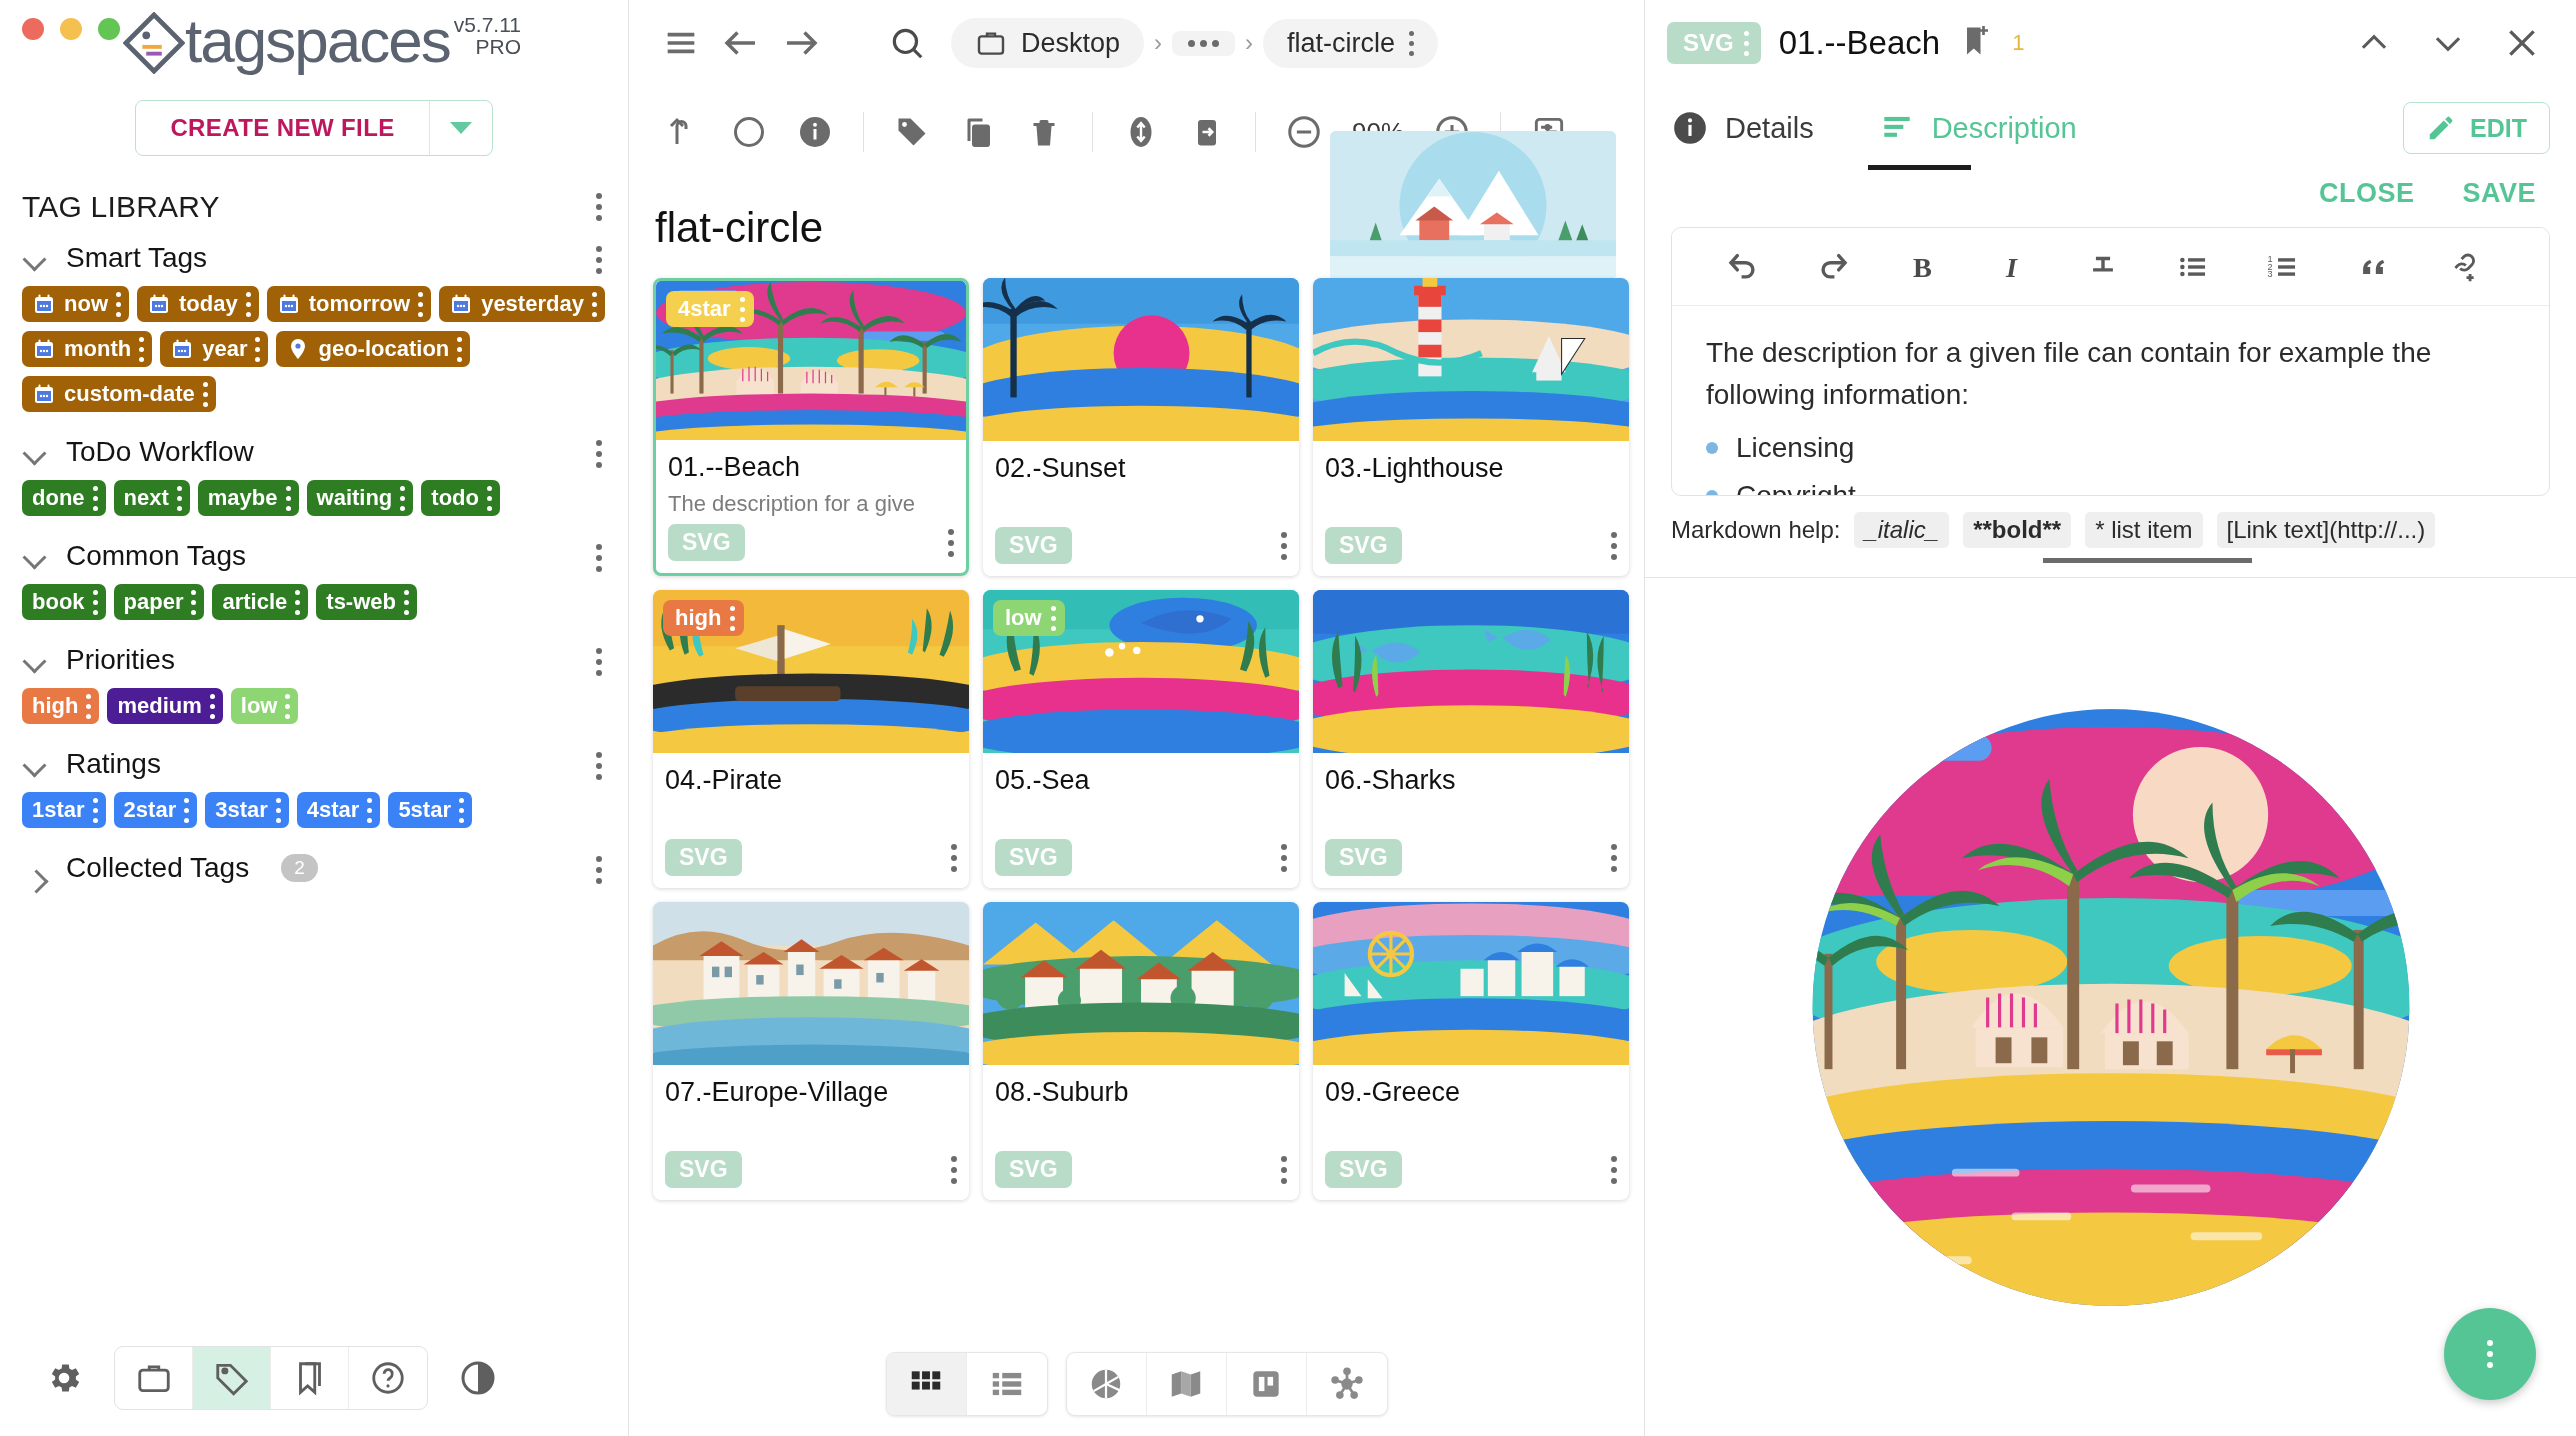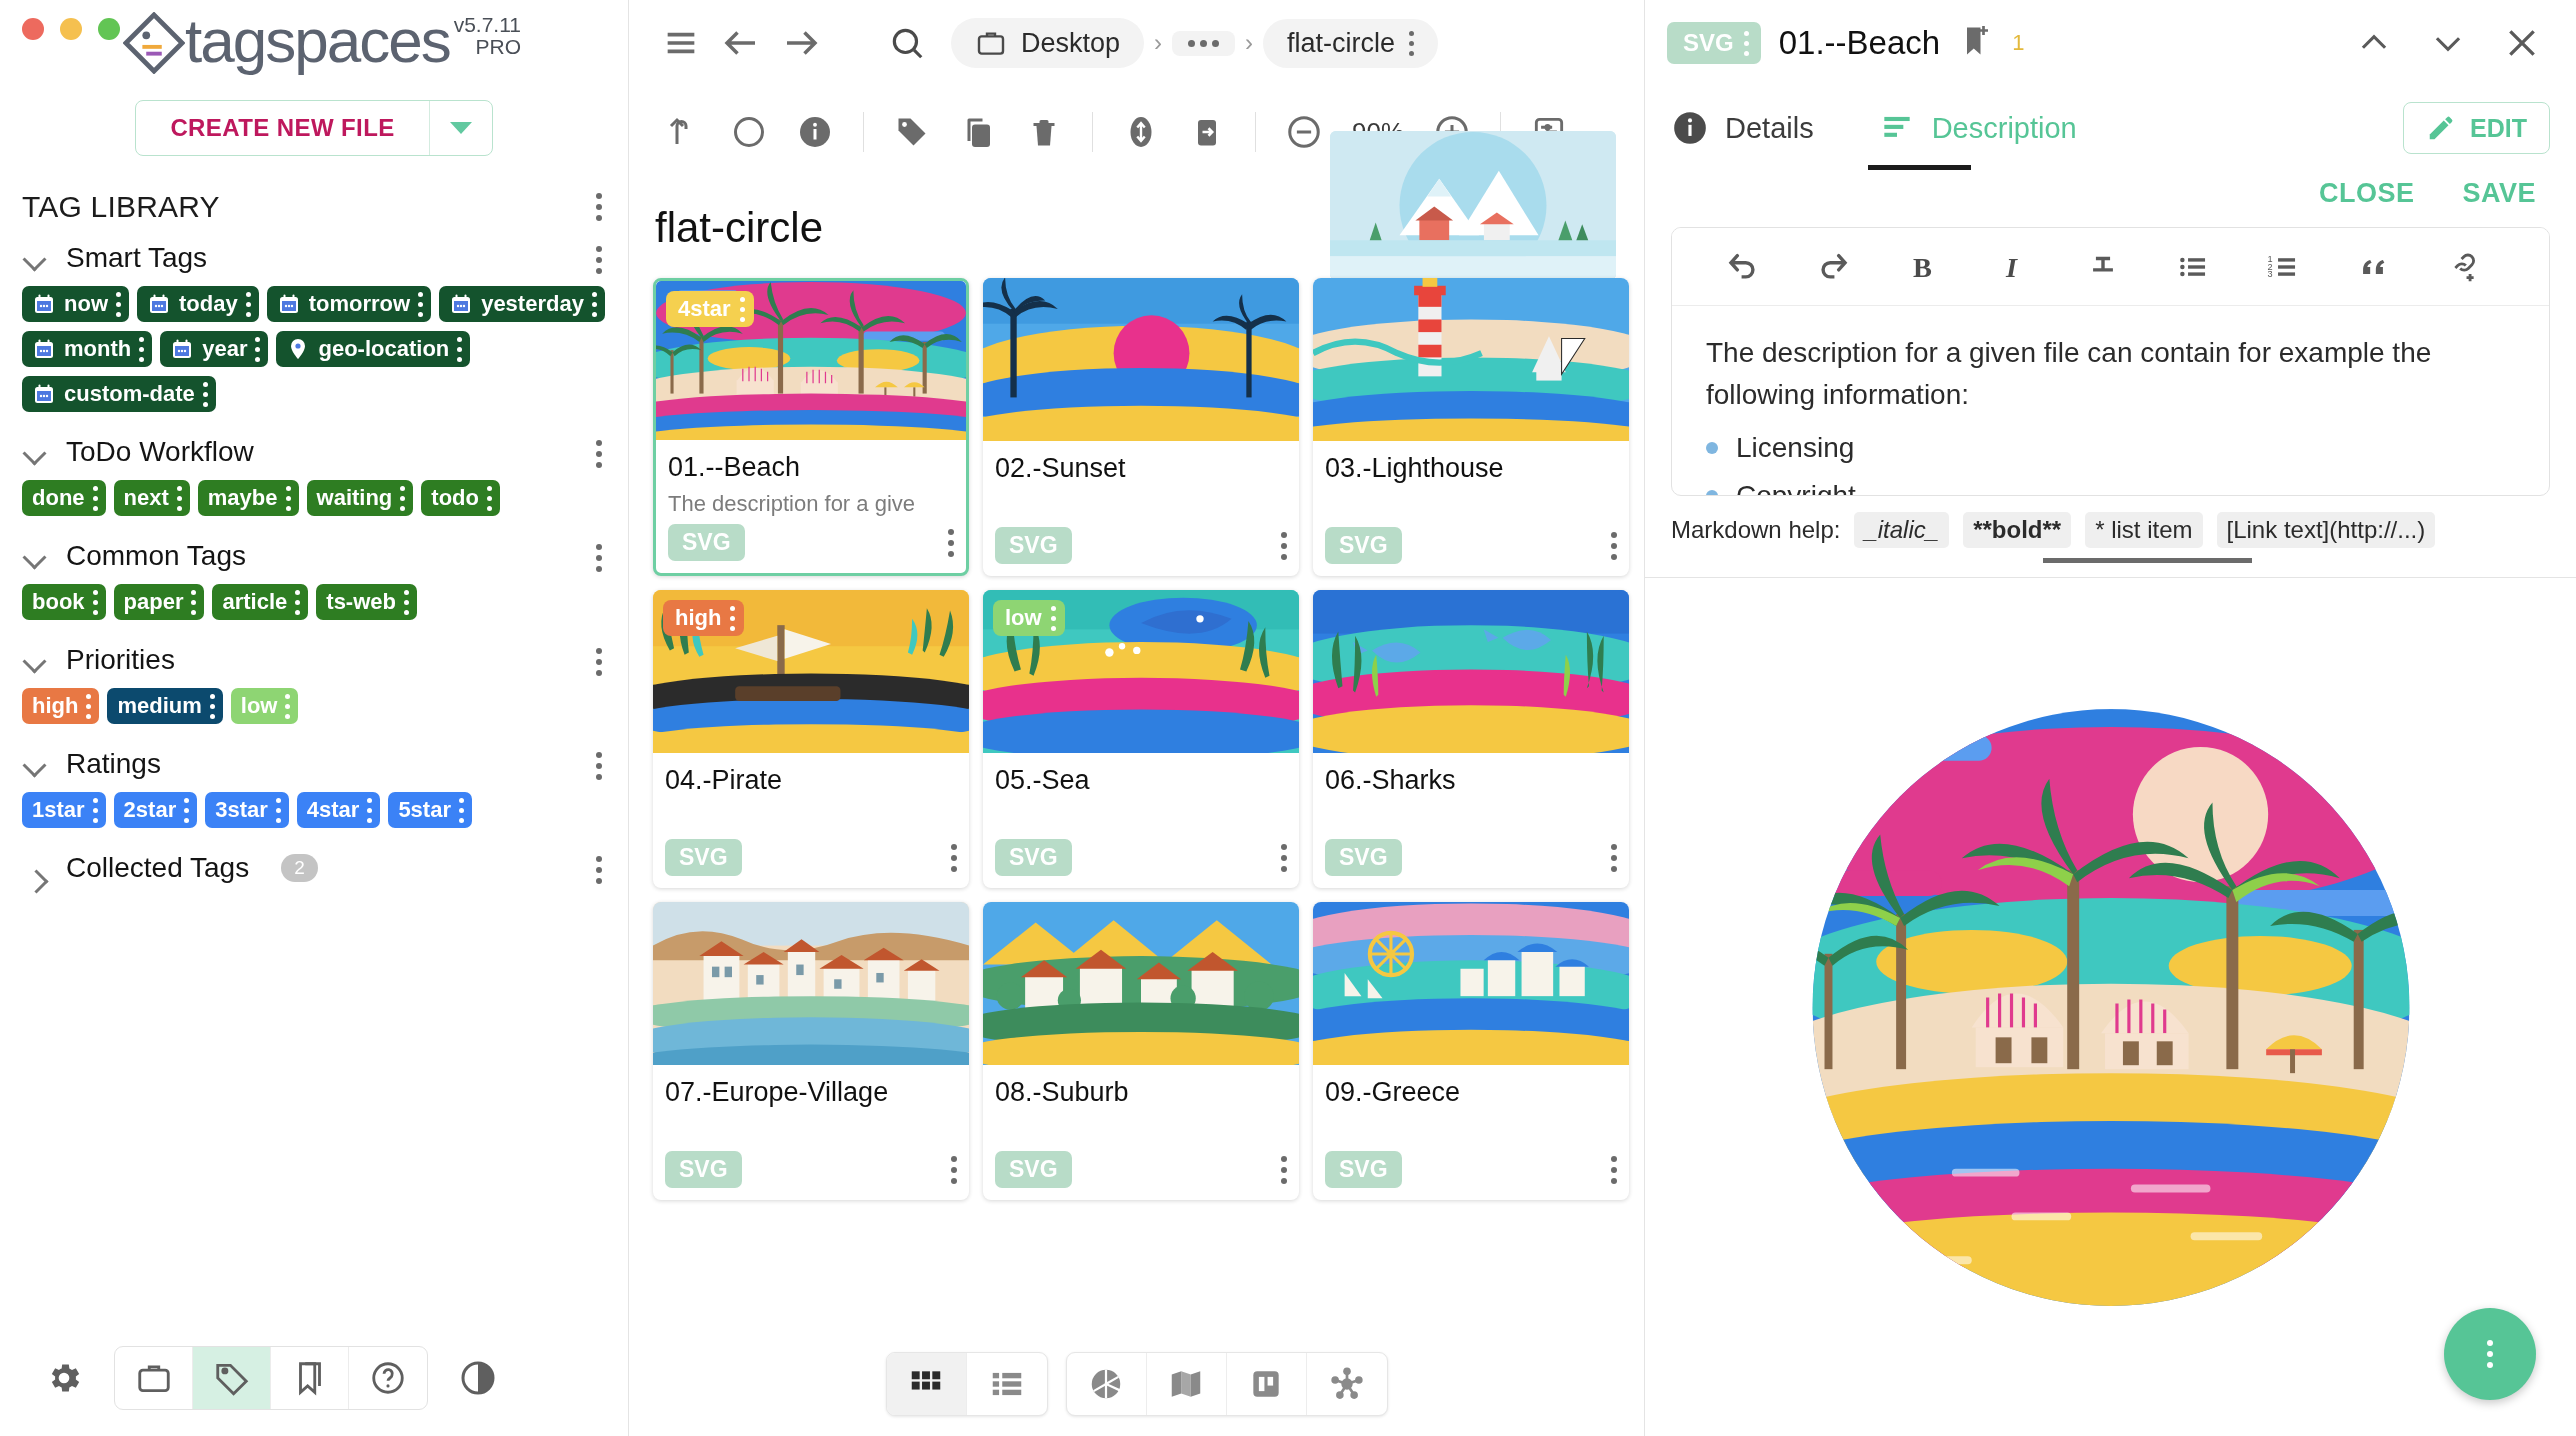--- a/index.html
+++ b/index.html
@@ -74,24 +74,24 @@
   .count-pill {
     background: #c4c4c4; color: #fff; font-size: 19px; border-radius: 14px;
     padding: 3px 13px; margin-left: 14px;
   }
   .tagrow { display: flex; flex-wrap: wrap; gap: 9px 8px; padding: 2px 6px 6px 6px; }
   .tag {
     display: inline-flex; align-items: center; gap: 8px;
     border-radius: 7px; padding: 5px 8px 5px 10px; color: #fff;
     font-size: 22px; font-weight: 700; white-space: nowrap;
   }
-  .tag.blue { background: #14532d; }
+  .tag.blue { background: #a16207; }
   .tag.green { background: #2e7d22; }
   .tag.orange { background: #e87844; }
-  .tag.lightorange { background: #0c4a6e; }
+  .tag.lightorange { background: #4c1d95; }
   .tag.lightgreen { background: #8ed573; }
   .tag.yellow { background: #3b82f6; }
   .tico { width: 24px; height: 24px; flex: none; }
 
   .sidebar-bottom {
     display: flex; align-items: center; gap: 26px;
     padding: 0 0 26px 40px; position: absolute; bottom: 0; left: 0;
   }
   .icon-btn { width: 48px; height: 48px; display: flex; align-items: center; justify-content: center; cursor: pointer; }
   .seg-group { display: flex; border: 1px solid #e2e2e2; border-radius: 9px; overflow: hidden; background: #fff; }

